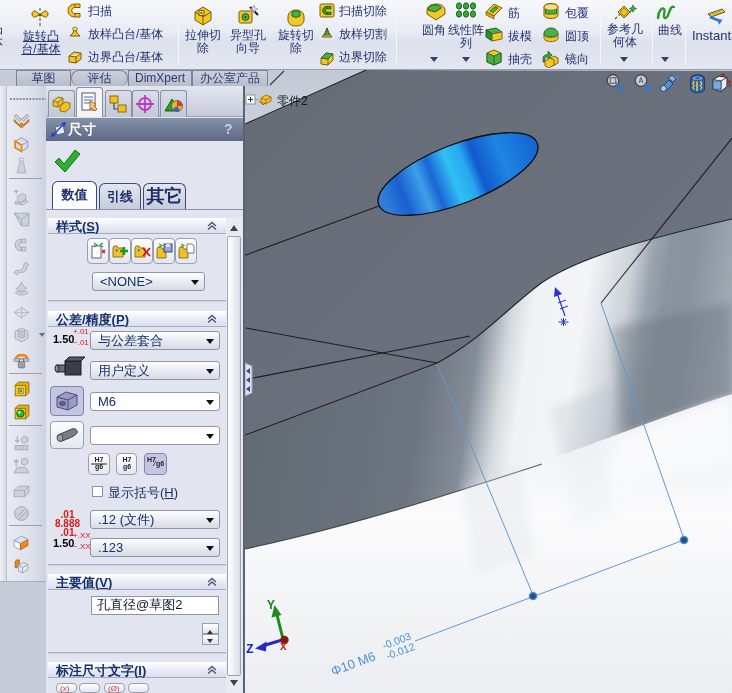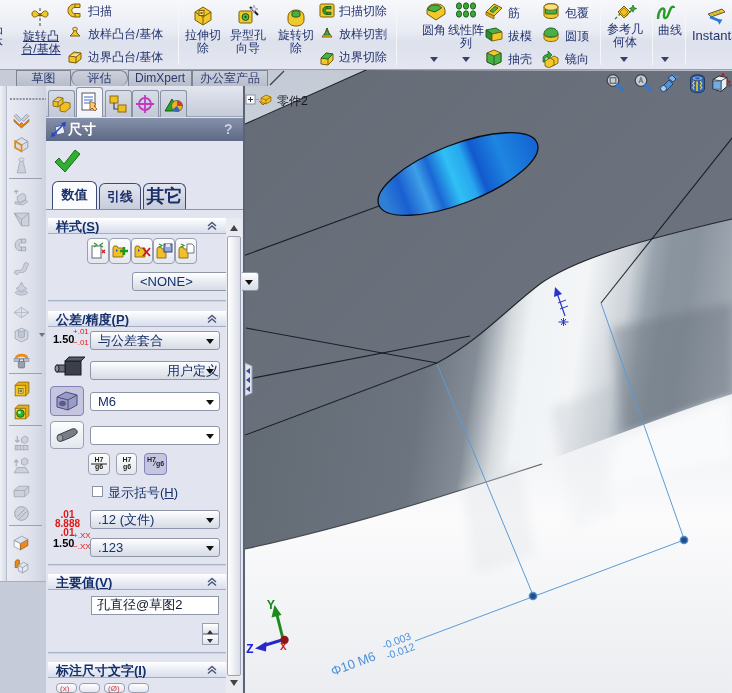--- a/index.html
+++ b/index.html
@@ -537,36 +537,36 @@
       <path d="M1,7 L1,16 L10,16 L10,7 L6,7 L5,5 L2,5 Z" fill="#f0c028" stroke="#8a6a10" stroke-width="0.9"></path>
       <path d="M3,2 l3,1.5 l-3,1.5" stroke="#2a9a2a" stroke-width="1.1" fill="none"></path>
       <rect x="8" y="2" width="8" height="8" fill="#90a8e0" stroke="#335" stroke-width="0.9"></rect>
       <rect x="10" y="2" width="4" height="3" fill="#dde4f4"></rect>
     </svg>
     <svg class="abs" style="left:132px;top:156px;" width="17" height="18" viewBox="0 0 17 18">
       <path d="M1,7 L1,16 L10,16 L10,7 L6,7 L5,5 L2,5 Z" fill="#f0c028" stroke="#8a6a10" stroke-width="0.9"></path>
       <path d="M3,2 l3,1.5 l-3,1.5" stroke="#2a9a2a" stroke-width="1.1" fill="none"></path>
       <path d="M9,2 L14,2 L16,4 L16,11 L9,11 Z" fill="#fff" stroke="#667" stroke-width="0.9"></path>
     </svg>
-    <div class="dd" style="left:46px;top:186px;width:127px;margin-left:40px;">&lt;NONE&gt;<div class="darr"></div></div>
+    <div class="dd" style="left:46px;top:186px;width:113px;">&lt;NONE&gt;<div class="darr"></div></div>
     <div class="abs" style="left:2px;top:214px;width:193px;height:2px;background:#cdd2e2;border-top:1px solid #aab2c8;"></div>
 
     <div class="grph" style="top:225px;">公差/精度(<span style="text-decoration:underline;">P</span>)</div>
     <svg class="chev" style="left:160px;top:228px;" viewBox="0 0 12 10">
         <path d="M2,5 L6,1.5 L10,5 M2,8.5 L6,5 L10,8.5" fill="none" stroke="#4a5578" stroke-width="1.4"></path>
       </svg>
     <div class="abs" style="left:7px;top:247px;color:#000;font-size:11px;font-weight:bold;">1.50<span style="position:absolute;left:20px;top:-6px;color:#e01818;font-size:8px;font-weight:normal;">+.01</span><span style="position:absolute;left:20px;top:5px;color:#e01818;font-size:8px;font-weight:normal;">−.01</span></div>
     <div class="dd" style="left:44px;top:245px;width:130px;">与公差套合<div class="darr"></div></div>
     <svg class="abs" style="left:7px;top:269px;" width="32" height="26" viewBox="0 0 32 26">
       <rect x="12" y="6" width="16" height="14" fill="#3a3f48" stroke="#1a1d24"></rect>
       <path d="M12,6 L16,2 L32,2 L28,6 Z" fill="#555b66" stroke="#1a1d24"></path>
       <rect x="4" y="10" width="8" height="7" fill="#6a707a" stroke="#1a1d24"></rect>
       <ellipse cx="4" cy="13.5" rx="2" ry="3.5" fill="#8a909a" stroke="#1a1d24"></ellipse>
     </svg>
-    <div class="dd" style="left:44px;top:275px;width:130px;text-align:right;">用户定义<div class="darr"></div></div>
+    <div class="dd" style="left:44px;top:275px;width:130px;">用户定义<div class="darr"></div></div>
     <div class="sbtn" style="left:4px;top:300px;width:34px;height:30px;background:#c6c5e0;border-color:#8183b8;"></div>
     <svg class="abs" style="left:8px;top:303px;" width="26" height="24" viewBox="0 0 26 24">
       <path d="M3,8 L12,3 L23,6 L23,16 L14,21 L3,18 Z" fill="#9a9cc8" stroke="#4a4c78" stroke-width="1"></path>
       <path d="M3,8 L14,11 L14,21 M14,11 L23,6" fill="none" stroke="#4a4c78" stroke-width="1"></path>
       <ellipse cx="8.5" cy="14.5" rx="3.4" ry="2.8" fill="#5a5c88"></ellipse>
     </svg>
     <div class="dd white" style="left:44px;top:306px;width:130px;">M6<div class="darr"></div></div>
     <div class="sbtn" style="left:4px;top:335px;width:34px;height:28px;"></div>
     <svg class="abs" style="left:8px;top:340px;" width="26" height="18" viewBox="0 0 26 18">
       <path d="M4,9 L18,3 C21,2 24,4 23,7 C22,10 8,15 8,15 C5,16 2,13 4,9 Z" fill="#787e88" stroke="#3a3f48" stroke-width="1"></path>

